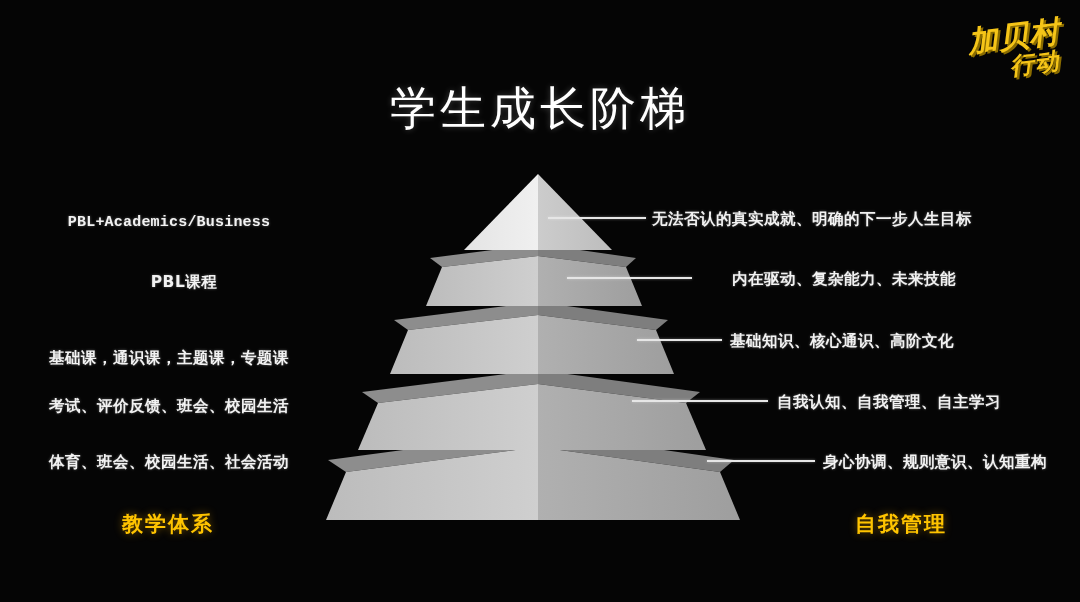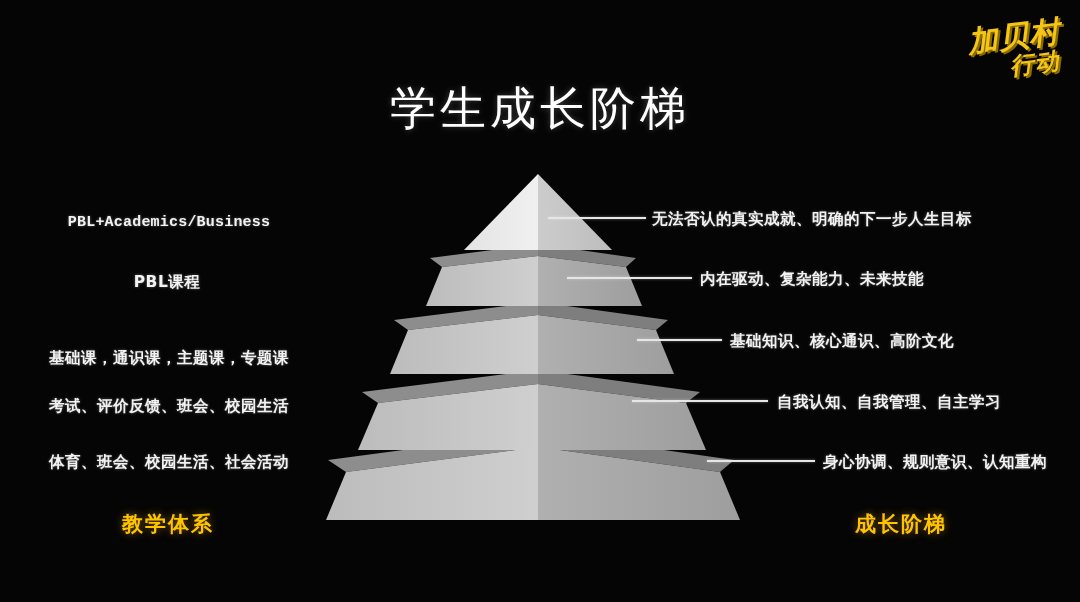--- a/index.html
+++ b/index.html
@@ -185,33 +185,33 @@
       </g>
 
       <g>
         <polygon points="238,14 238,90 164,90" fill="url(#gTopL)"></polygon>
         <polygon points="238,14 312,90 238,90" fill="url(#gTopR)"></polygon>
       </g>
     </svg>
   </div>
 
   <div class="side-label left-label latin-label" style="left:169px; top:214px;">PBL+Academics/Business</div>
-  <div class="side-label left-label" style="left:167px; top:272px;text-align:right;">PBL课程</div>
+  <div class="side-label left-label" style="left:184px; top:272px;text-align:right;">PBL课程</div>
   <div class="side-label left-label" style="left:169px; top:348px;">基础课，通识课，主题课，专题课</div>
   <div class="side-label left-label" style="left:169px; top:396px;">考试、评价反馈、班会、校园生活</div>
   <div class="side-label left-label" style="left:169px; top:452px;">体育、班会、校园生活、社会活动</div>
 
   <div class="connector" style="left:548px; top:217px; width:98px;"></div>
   <div class="connector" style="left:567px; top:277px; width:125px;"></div>
   <div class="connector" style="left:637px; top:339px; width:85px;"></div>
   <div class="connector" style="left:632px; top:400px; width:136px;"></div>
   <div class="connector" style="left:707px; top:460px; width:108px;"></div>
 
   <div class="side-label right-label" style="left:652px; top:209px;text-align:right;">无法否认的真实成就、明确的下一步人生目标</div>
-  <div class="side-label right-label" style="left:700px; top:269px;">内在驱动、复杂能力、未来技能</div>
+  <div class="side-label right-label" style="left:732px; top:269px;">内在驱动、复杂能力、未来技能</div>
   <div class="side-label right-label" style="left:777px; top:392px;">自我认知、自我管理、自主学习</div>
   <div class="side-label right-label" style="left:730px; top:331px;">基础知识、核心通识、高阶文化</div>
   <div class="side-label right-label" style="left:823px; top:452px;">身心协调、规则意识、认知重构</div>
 
   <div class="footer-label" id="footer-left">教学体系</div>
-  <div class="footer-label" id="footer-right">成长阶梯</div>
+  <div class="footer-label" id="footer-right">自我管理</div>
 
 </div>
 
 </body></html>

